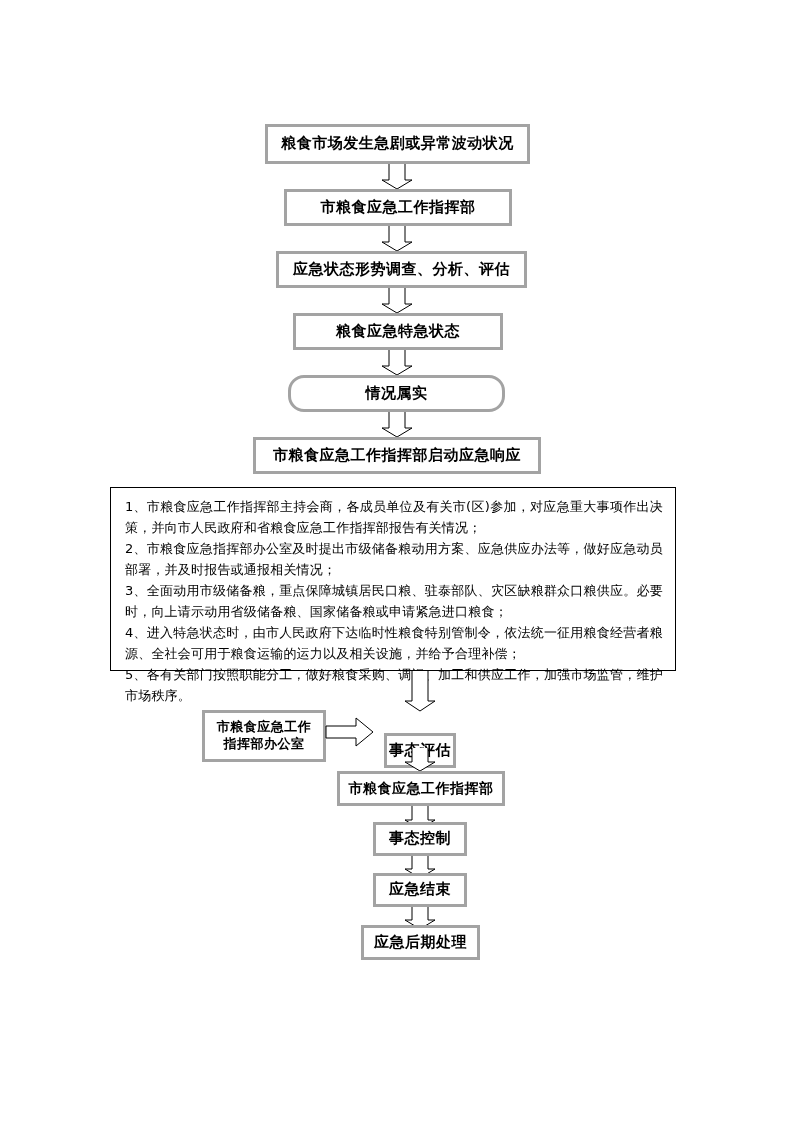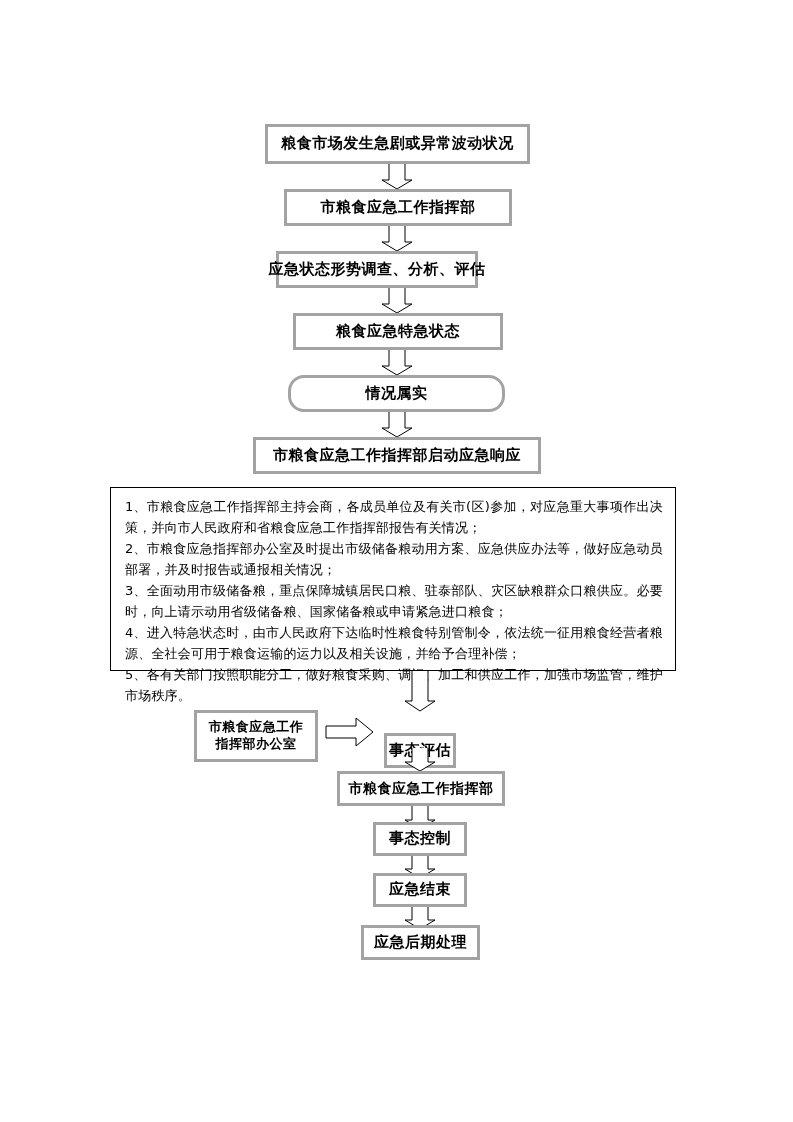--- a/index.html
+++ b/index.html
@@ -80,21 +80,21 @@
   </div>
 
   <div class="node" style="left:284px; top:189px; width:228px; height:37px;">市粮食应急工作指挥部</div>
 
   <div class="arrow-v" style="left:381px; top:226px; width:32px; height:25px;">
     <svg width="32" height="25" viewBox="0 0 32 25">
       <path d="M8 0 L8 16 L1 16 L16 25 L31 16 L24 16 L24 0" fill="#ffffff" stroke="#000000" stroke-width="1"></path>
     </svg>
   </div>
 
-  <div class="node" style="left:276px; top:251px; width:202px; height:37px;">应急状态形势调查、分析、评估</div>
+  <div class="node" style="left:276px; top:251px; width:251px; height:37px;">应急状态形势调查、分析、评估</div>
 
   <div class="arrow-v" style="left:381px; top:288px; width:32px; height:25px;">
     <svg width="32" height="25" viewBox="0 0 32 25">
       <path d="M8 0 L8 16 L1 16 L16 25 L31 16 L24 16 L24 0" fill="#ffffff" stroke="#000000" stroke-width="1"></path>
     </svg>
   </div>
 
   <div class="node" style="left:293px; top:313px; width:210px; height:37px;">粮食应急特急状态</div>
 
   <div class="arrow-v" style="left:381px; top:350px; width:32px; height:25px;">
@@ -120,21 +120,21 @@
     <p>4、进入特急状态时，由市人民政府下达临时性粮食特别管制令，依法统一征用粮食经营者粮源、全社会可用于粮食运输的运力以及相关设施，并给予合理补偿；</p>
     <p>5、各有关部门按照职能分工，做好粮食采购、调运、加工和供应工作，加强市场监管，维护市场秩序。</p>
   </div>
 
   <div class="arrow-v" style="left:404px; top:671px; width:32px; height:40px;">
     <svg width="32" height="40" viewBox="0 0 32 40">
       <path d="M8 0 L8 30 L1 30 L16 40 L31 30 L24 30 L24 0" fill="#ffffff" stroke="#000000" stroke-width="1"></path>
     </svg>
   </div>
 
-  <div class="node two-line" style="left:194px; top:710px; width:124px; height:52px; font-size:13px;">
+  <div class="node two-line" style="left:202px; top:710px; width:124px; height:52px; font-size:13px;">
     <span>市粮食应急工作</span>
     <span>指挥部办公室</span>
   </div>
 
   <div class="arrow-h" style="left:326px; top:718px; width:48px; height:28px;">
     <svg width="48" height="28" viewBox="0 0 48 28">
       <path d="M0 8 L30 8 L30 0 L47 14 L30 28 L30 20 L0 20 Z" fill="#ffffff" stroke="#000000" stroke-width="1"></path>
     </svg>
   </div>
 

